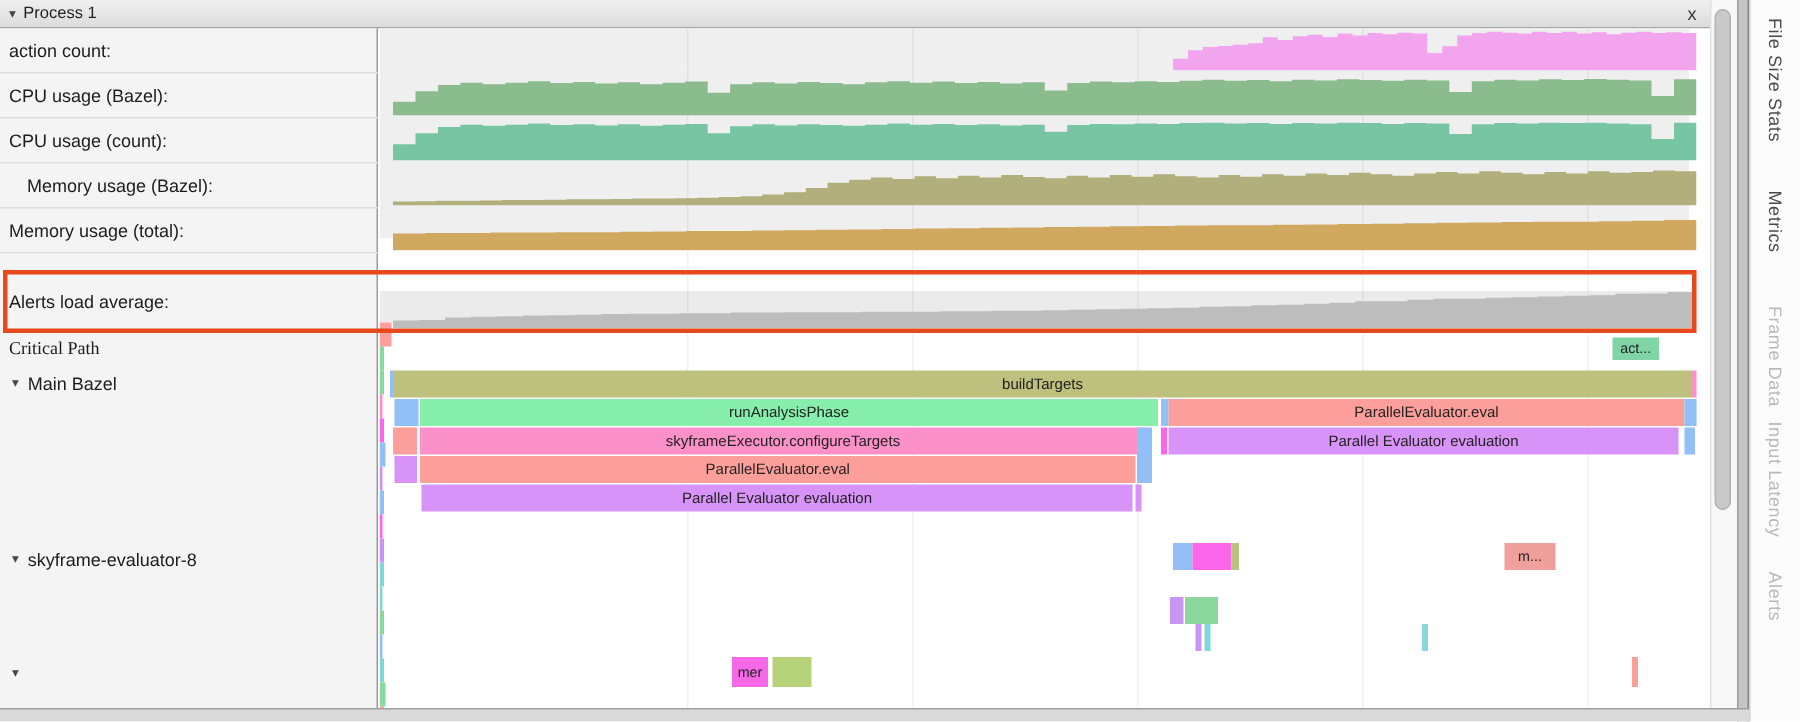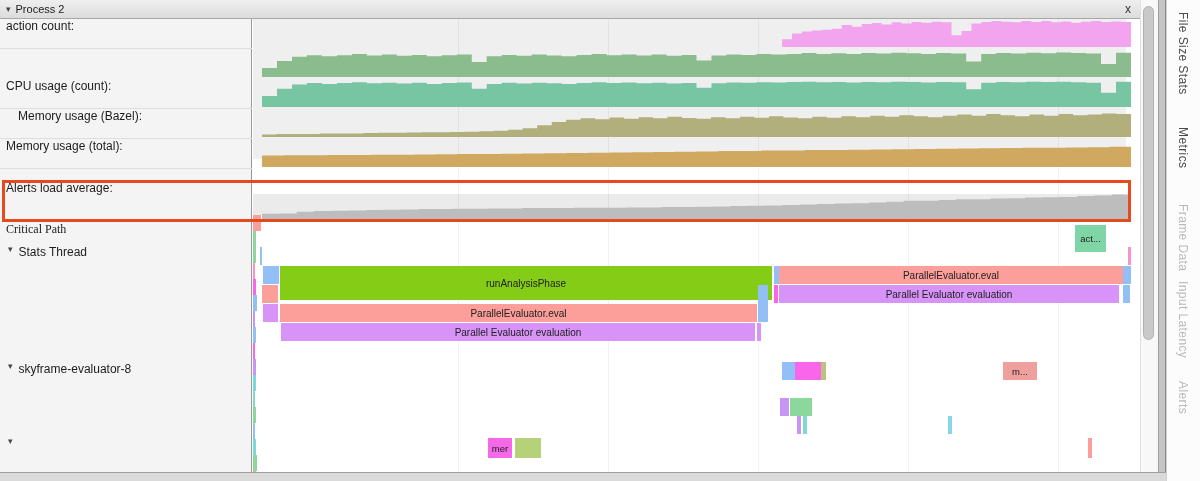--- a/index.html
+++ b/index.html
@@ -8,21 +8,21 @@
   #app *{box-sizing:border-box;}
   .abs{position:absolute;}
   
   .proc-header{left:0;top:0;width:1140px;height:19px;
     background:linear-gradient(#efefef,#dcdcdc);border-bottom:1px solid #a8a8a8;
     display:flex;align-items:center;padding:0 6px;font-size:11px;color:#222;}
   .tri{display:inline-block;font-size:9px;color:#444;margin-right:5px;line-height:1;}
   .close-x{position:absolute;right:9px;top:2px;font-size:12px;color:#333;cursor:pointer;}
   
   .left-panel{left:0;top:19px;width:252px;height:453px;background:#f4f4f4;border-right:1px solid #9a9a9a;}
-  .row-label{position:absolute;left:0;width:252px;display:flex;align-items:flex-start;
+  .row-label{position:absolute;left:0;width:252px;display:flex;align-items:center;
     font-size:12px;color:#1c1c1c;padding-left:6px;white-space:nowrap;overflow:hidden;}
   .row-label.sep{border-bottom:1px solid #dedede;}
   .row-label .tri{margin:0 6px 0 2px;}
   
   .canvas{left:253px;top:19px;width:887px;height:453px;background:#ffffff;overflow:hidden;}
   .gridline{position:absolute;top:0;bottom:9px;width:1px;background:rgba(0,0,0,0.055);}
   .counter-svg{position:absolute;display:block;}
   .span{position:absolute;font-size:10px;color:#222;display:flex;align-items:center;
     justify-content:center;overflow:hidden;white-space:nowrap;}
   .chip{position:absolute;font-size:9.5px;color:#222;display:flex;align-items:center;
@@ -40,46 +40,49 @@
   .vtab.off{color:#b9b9b9;}
   .bottom-strip{left:0;top:472px;width:1166px;height:9px;background:#dadada;border-top:1px solid #9f9f9f;}
 </style>
 </head>
 <body>
 
 <div id="app">
 
   <div class="abs proc-header">
     <span class="tri">▾</span>
-    <span>Process 2</span>
+    <span>Process 1</span>
     <span class="close-x">x</span>
   </div>
 
   <div class="abs left-panel" id="leftPanel">
       <div class="row-label sep" style="top: 0px; height: 30px;">
         <span>action count:</span>
+      </div>
+      <div class="row-label sep" style="top: 30px; height: 30px;">
+        <span>CPU usage (Bazel):</span>
       </div>
       <div class="row-label sep" style="top: 60px; height: 30px;">
         <span>CPU usage (count):</span>
       </div>
       <div class="row-label sep" style="top: 90px; height: 30px; padding-left: 18px;">
         <span>Memory usage (Bazel):</span>
       </div>
       <div class="row-label sep" style="top: 120px; height: 30px;">
         <span>Memory usage (total):</span>
       </div>
       <div class="row-label" style="top: 162px; height: 40px;">
         <span>Alerts load average:</span>
       </div>
       <div class="row-label" style="top: 203px; height: 21px; font-family: Liberation Serif, serif;">
         <span>Critical Path</span>
       </div>
       <div class="row-label" style="top: 226px; height: 21px;">
         <span class="tri">▾</span>
-        <span>Stats Thread</span>
+        <span>Main Bazel</span>
       </div>
       <div class="row-label" style="top: 343px; height: 21px;">
         <span class="tri">▾</span>
         <span>skyframe-evaluator-8</span>
       </div>
       <div class="row-label" style="top: 418px; height: 22px;">
         <span class="tri">▾</span>
       </div>
     </div>
 
@@ -124,29 +127,31 @@
       <div style="left: 643px; top: 207px; width: 3px; height: 16px; background: rgb(146, 191, 246);"></div>
       <div style="left: 648px; top: 207px; width: 2px; height: 16px; background: rgb(249, 102, 234);"></div>
       <div style="left: 652px; top: 207px; width: 3px; height: 16px; background: rgb(200, 149, 245);"></div>
       <div style="left: 658px; top: 207px; width: 3px; height: 16px; background: rgb(127, 216, 216);"></div>
       <div style="left: 663px; top: 207px; width: 2px; height: 16px; background: rgb(133, 216, 200);"></div>
       <div style="left: 667px; top: 207px; width: 3px; height: 16px; background: rgb(140, 216, 156);"></div>
       <div style="left: 672px; top: 207px; width: 2px; height: 16px; background: rgb(146, 191, 246);"></div>
       <div style="left: 677px; top: 207px; width: 3px; height: 16px; background: rgb(127, 216, 216);"></div>
       <div style="left: 682px; top: 207px; width: 4px; height: 16px; background: rgb(140, 216, 156);"></div>
       <div style="left: 688px; top: 207px; width: 3px; height: 16px; background: rgb(252, 158, 153);"></div>
-      <div class="chip" style="left: 822px; top: 206px; width: 31px; height: 27px; background: rgb(127, 213, 166);">act...</div>
+      <div class="chip" style="left: 822px; top: 206px; width: 31px; height: 15px; background: rgb(127, 213, 166);">act...</div>
       <div class="span" style="left: 7px; top: 228px; width: 2px; height: 18px; background: rgb(146, 191, 246);"></div>
+      <div class="span" style="left: 9px; top: 228px; width: 866px; height: 18px; background: rgb(189, 193, 125);">buildTargets</div>
       <div class="span" style="left: 875px; top: 228px; width: 3px; height: 18px; background: rgb(252, 144, 200);"></div>
       <div class="span" style="left: 10px; top: 247px; width: 16px; height: 18px; background: rgb(146, 191, 246);"></div>
-      <div class="span" style="left: 27px; top: 247px; width: 492px; height: 34px; background: #84cc16;">runAnalysisPhase</div>
+      <div class="span" style="left: 27px; top: 247px; width: 492px; height: 18px; background: #86efac;">runAnalysisPhase</div>
       <div class="span" style="left: 521px; top: 247px; width: 5px; height: 18px; background: rgb(146, 191, 246);"></div>
       <div class="span" style="left: 526px; top: 247px; width: 344px; height: 18px; background: rgb(252, 158, 153);">ParallelEvaluator.eval</div>
       <div class="span" style="left: 870px; top: 247px; width: 8px; height: 18px; background: rgb(146, 191, 246);"></div>
       <div class="span" style="left: 9px; top: 266px; width: 16px; height: 18px; background: rgb(252, 158, 153);"></div>
+      <div class="span" style="left: 27px; top: 266px; width: 484px; height: 18px; background: rgb(252, 144, 200);">skyframeExecutor.configureTargets</div>
       <div class="span" style="left: 505px; top: 266px; width: 10px; height: 37px; background: rgb(146, 191, 246);"></div>
       <div class="span" style="left: 521px; top: 266px; width: 4px; height: 18px; background: rgb(249, 102, 234);"></div>
       <div class="span" style="left: 526px; top: 266px; width: 340px; height: 18px; background: rgb(216, 147, 248);">Parallel Evaluator evaluation</div>
       <div class="span" style="left: 870px; top: 266px; width: 7px; height: 18px; background: rgb(146, 191, 246);"></div>
       <div class="span" style="left: 10px; top: 285px; width: 15px; height: 18px; background: rgb(216, 147, 248);"></div>
       <div class="span" style="left: 27px; top: 285px; width: 477px; height: 18px; background: rgb(252, 158, 153);">ParallelEvaluator.eval</div>
       <div class="span" style="left: 28px; top: 304px; width: 474px; height: 18px; background: rgb(216, 147, 248);">Parallel Evaluator evaluation</div>
       <div class="span" style="left: 504px; top: 304px; width: 4px; height: 18px; background: rgb(216, 147, 248);"></div>
       <div class="chip" style="left: 529px; top: 343px; width: 13px; height: 18px; background: rgb(146, 191, 246);"></div>
       <div class="chip" style="left: 542px; top: 343px; width: 26px; height: 18px; background: rgb(249, 102, 234);"></div>

